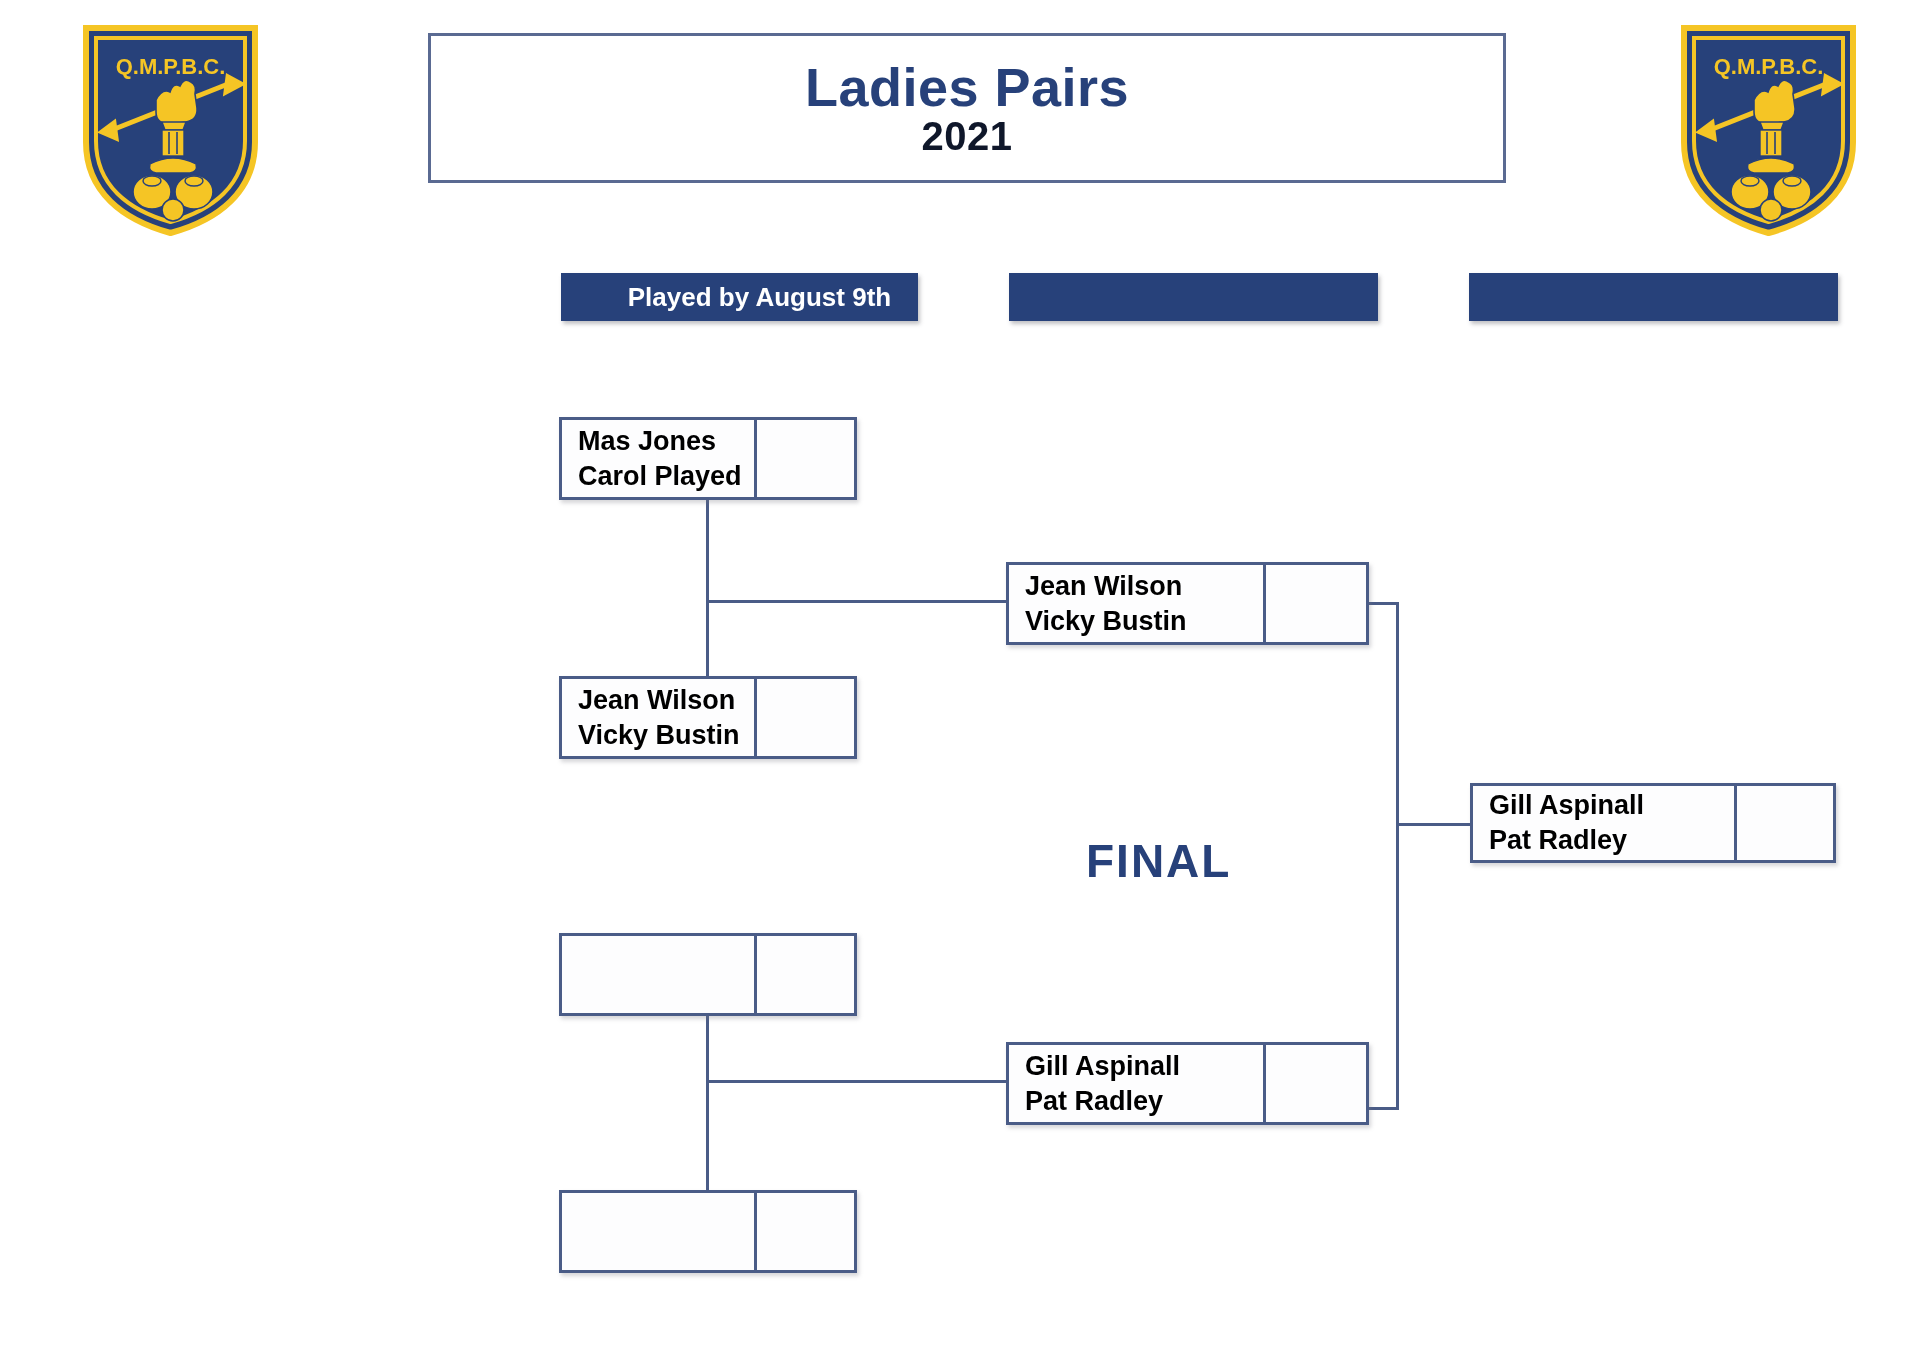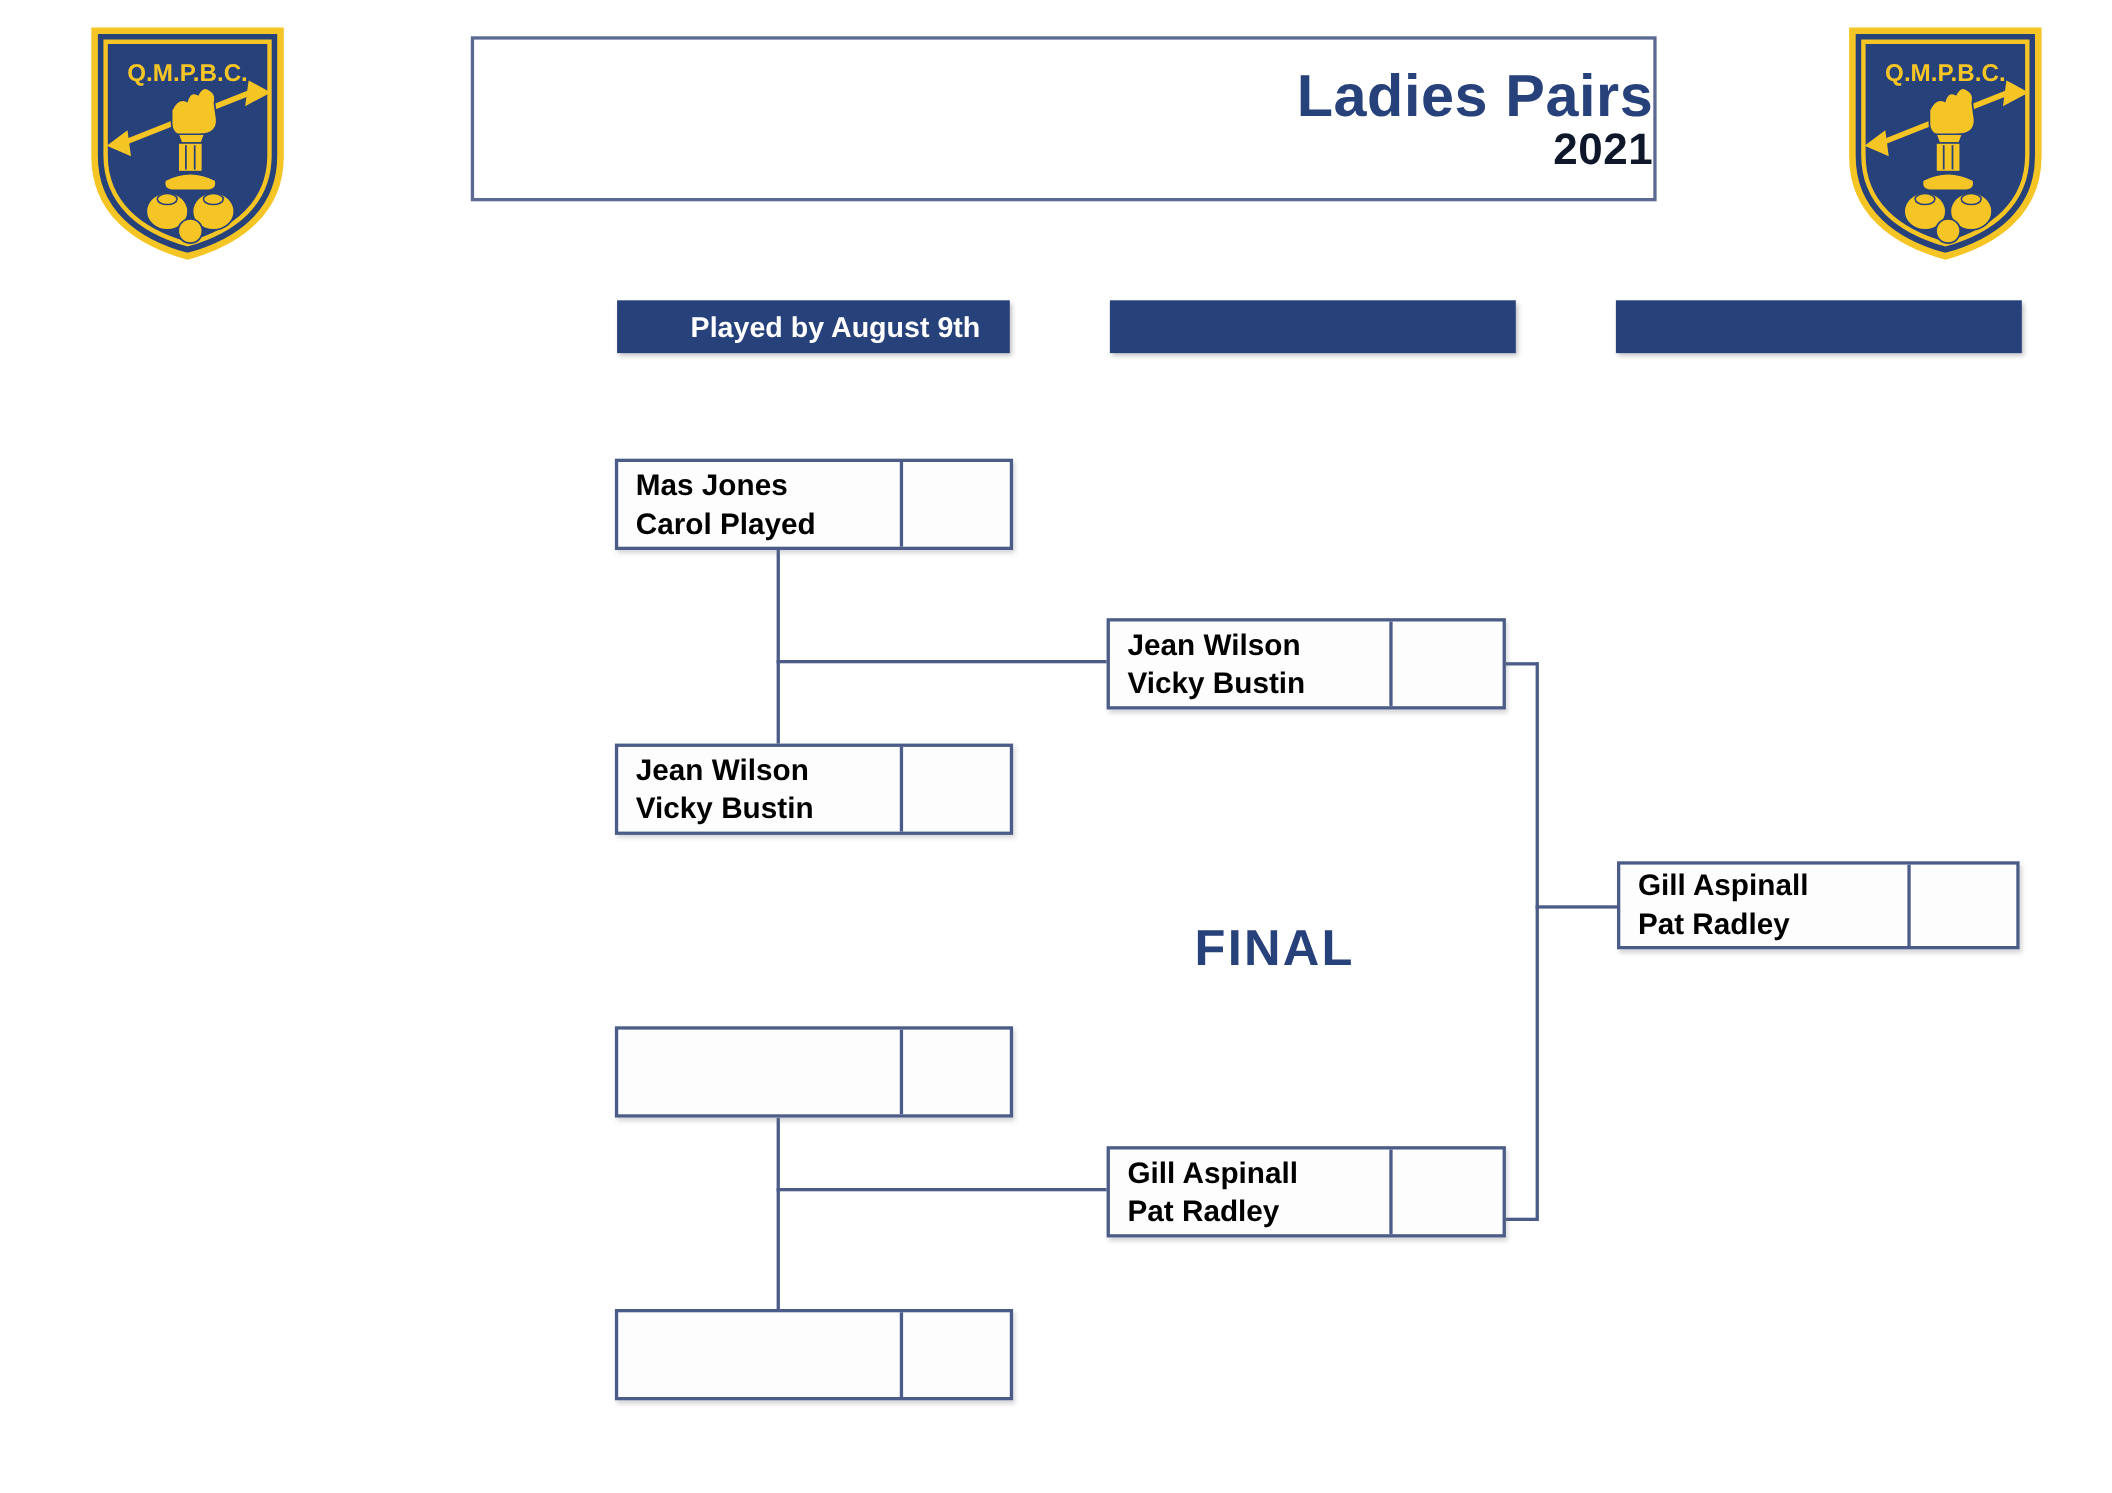--- a/index.html
+++ b/index.html
@@ -36,21 +36,21 @@
     position: absolute;
     left: 428px;
     top: 33px;
     width: 1078px;
     height: 150px;
     background: #ffffff;
     border: 3px solid #5a6a92;
     box-sizing: border-box;
     display: flex;
     flex-direction: column;
-    align-items: flex-end;
+    align-items: center;
     justify-content: center;
   }
   .title-line-1 {
     font-size: 54px;
     font-weight: bold;
     color: #27417a;
     line-height: 1.05;
     letter-spacing: .5px;
   }
   .title-line-2 {
@@ -107,21 +107,21 @@
   .player {
     font-size: 27px;
     font-weight: bold;
     color: #000000;
     line-height: 1.28;
     white-space: nowrap;
   }
   .player:empty { min-height: 0; }
 
   
-  .r1 { width: 362px; height: 83px; }
+  .r1 { width: 298px; height: 83px; }
   .r1 .score { width: 97px; }
   .r1-a { left: 559px; top: 417px; }
   .r1-b { left: 559px; top: 676px; }
   .r1-c { left: 559px; top: 933px; }
   .r1-d { left: 559px; top: 1190px; }
 
   
   .r2 { width: 363px; height: 83px; }
   .r2 .score { width: 100px; }
   .r2-a { left: 1006px; top: 562px; }

